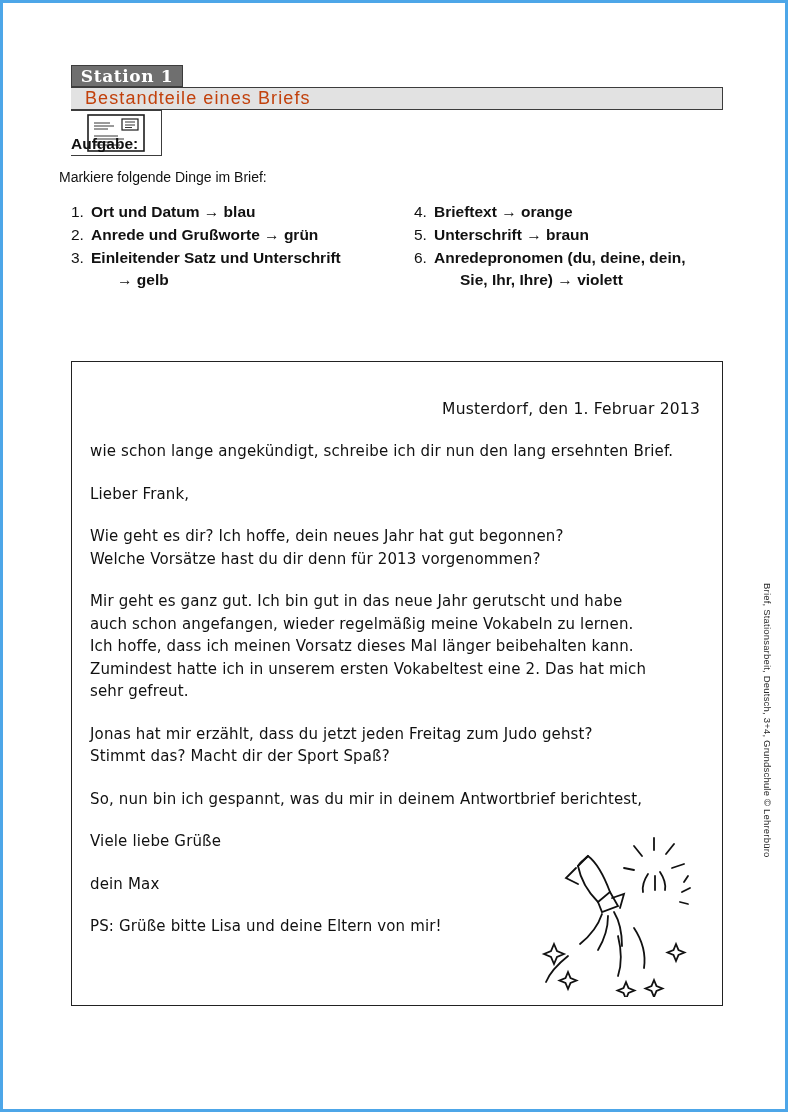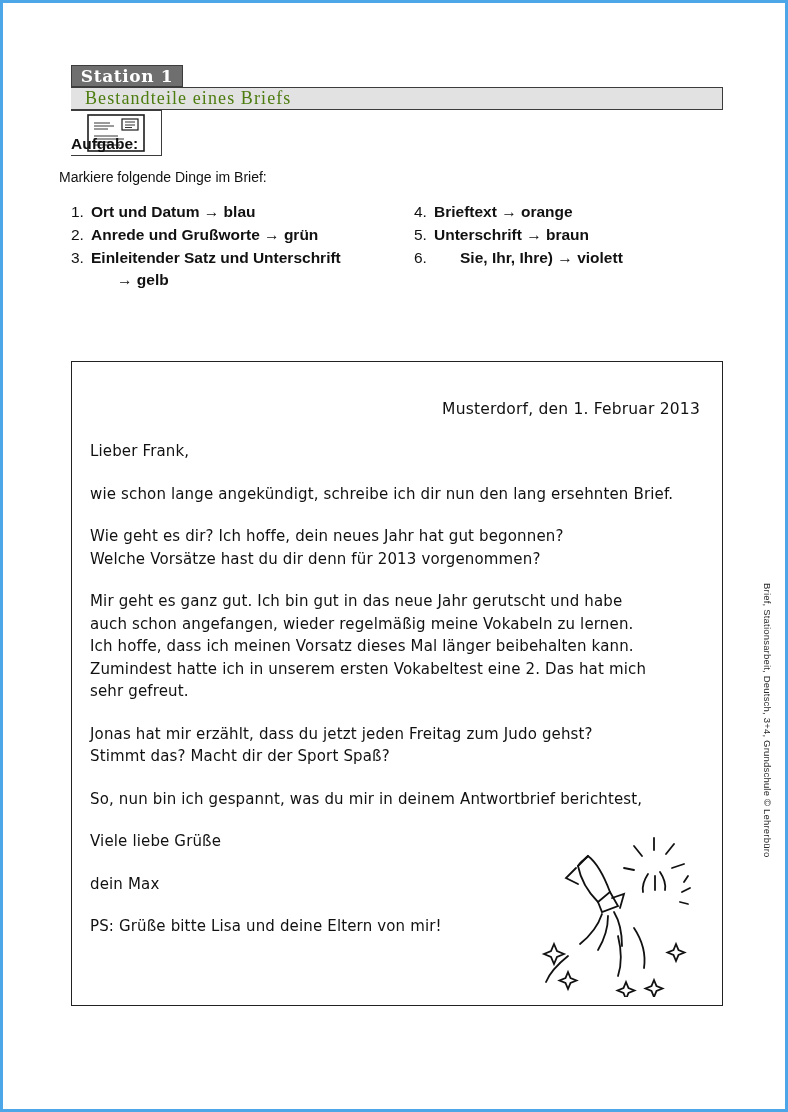--- a/index.html
+++ b/index.html
@@ -56,22 +56,22 @@
     background: #e2e2e2;
     border: 1px solid #3c3c3c;
     border-left: none;
     display: flex;
     align-items: center;
     padding-left: 14px;
   }
   .station-title span {
     font-size: 18px;
     letter-spacing: 1.1px;
-    color: #4d7c0f;
-    font-family: Liberation Serif, serif;
+    color: #c2410c;
+    font-family: Liberation Sans, sans-serif;
   }
   .station-icon-box {
     width: 90px;
     background: #ffffff;
     border: 1px solid #3c3c3c;
     border-left: none;
     display: flex;
     align-items: center;
     justify-content: center;
   }
@@ -243,32 +243,33 @@
           <span class="task-num">4.</span>
           <span class="task-body">Brieftext → orange</span>
         </div>
         <div class="task-item">
           <span class="task-num">5.</span>
           <span class="task-body">Unterschrift → braun</span>
         </div>
         <div class="task-item">
           <span class="task-num">6.</span>
           <span class="task-body">
+            <span>Anredepronomen (du, deine, dein,</span>
             <span class="task-cont">Sie, Ihr, Ihre) → violett</span>
           </span>
         </div>
       </div>
     </div>
 
     <div class="letter-box">
       <div class="letter-inner">
         <div class="letter-place">Musterdorf, den 1. Februar 2013</div>
         <div class="letter-body">
+          <p>wie schon lange angekündigt, schreibe ich dir nun den lang ersehnten Brief.</p>
           <p>Lieber Frank,</p>
-          <p>wie schon lange angekündigt, schreibe ich dir nun den lang ersehnten Brief.</p>
           <p>
             <span>Wie geht es dir? Ich hoffe, dein neues Jahr hat gut begonnen?</span><br>
             <span>Welche Vorsätze hast du dir denn für 2013 vorgenommen?</span>
           </p>
           <p>
             <span>Mir geht es ganz gut. Ich bin gut in das neue Jahr gerutscht und habe</span><br>
             <span>auch schon angefangen, wieder regelmäßig meine Vokabeln zu lernen.</span><br>
             <span>Ich hoffe, dass ich meinen Vorsatz dieses Mal länger beibehalten kann.</span><br>
             <span>Zumindest hatte ich in unserem ersten Vokabeltest eine 2. Das hat mich</span><br>
             <span>sehr gefreut.</span>

